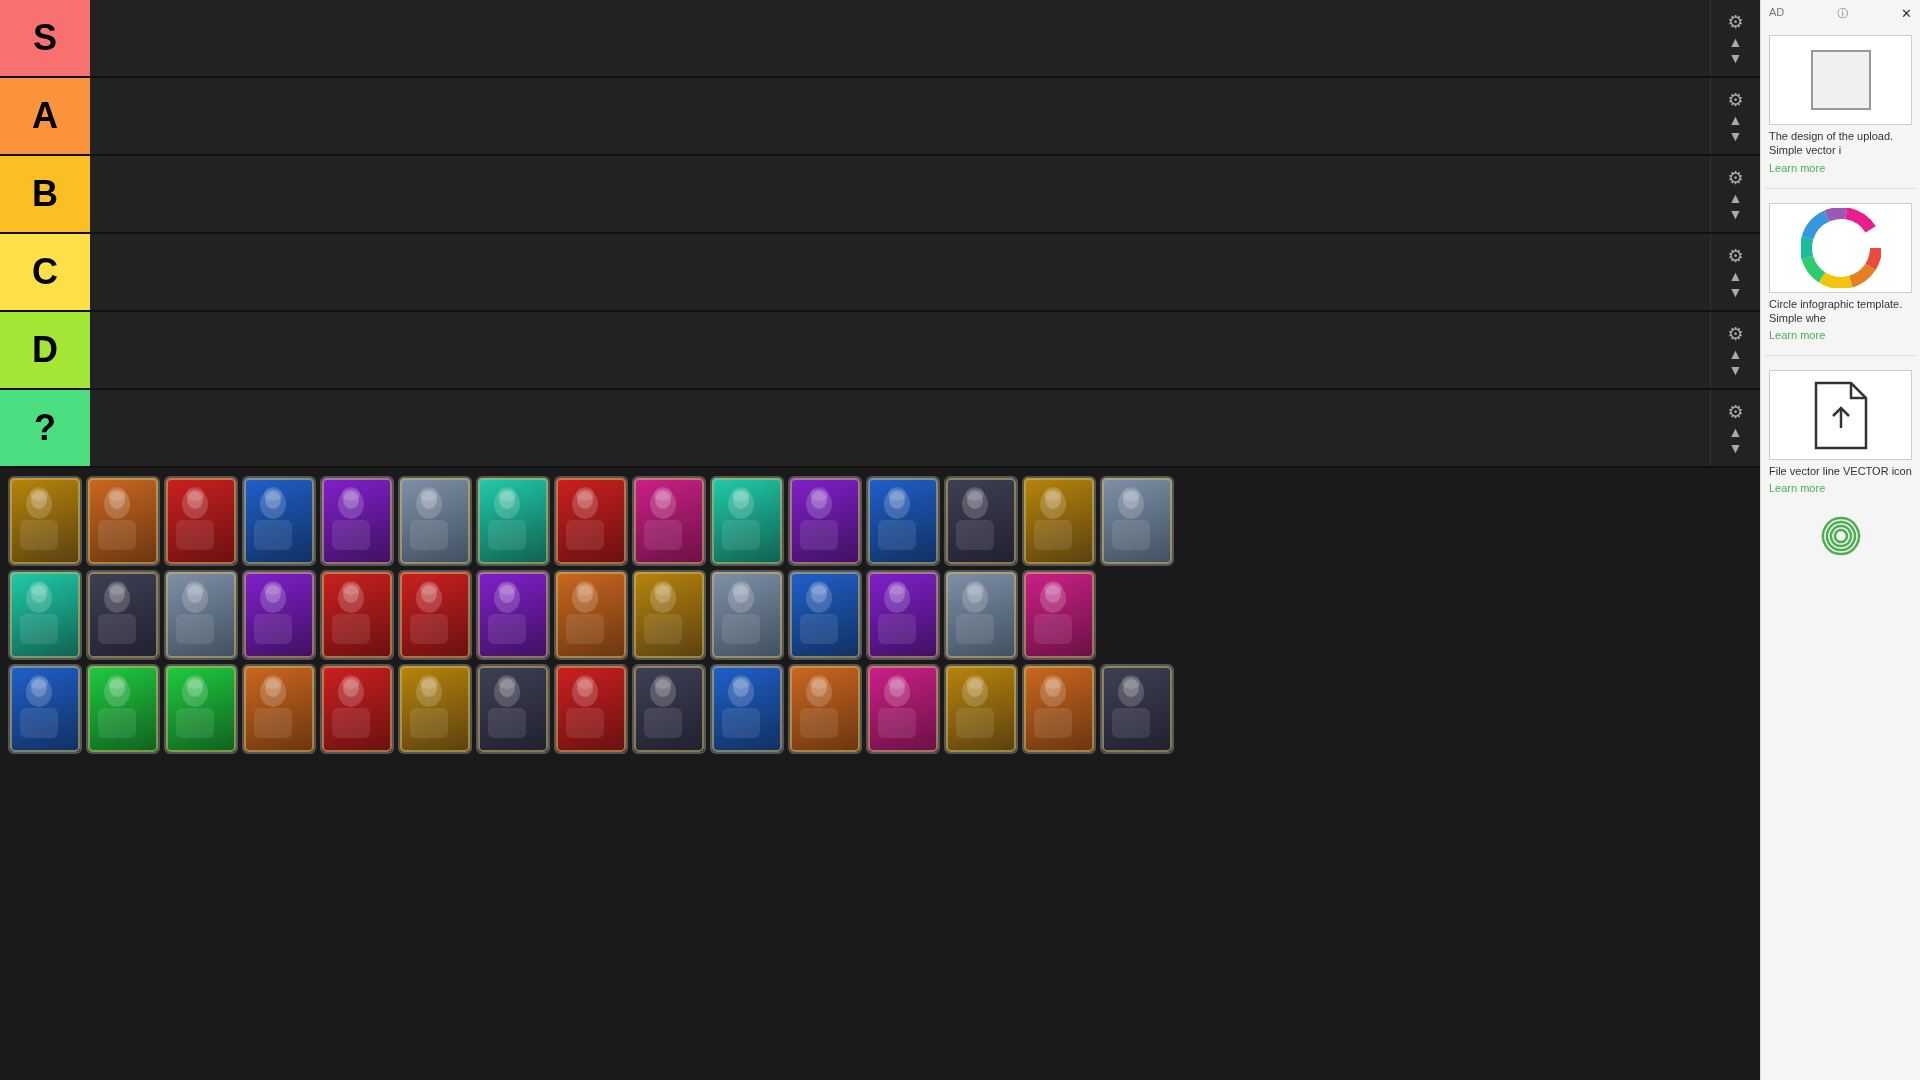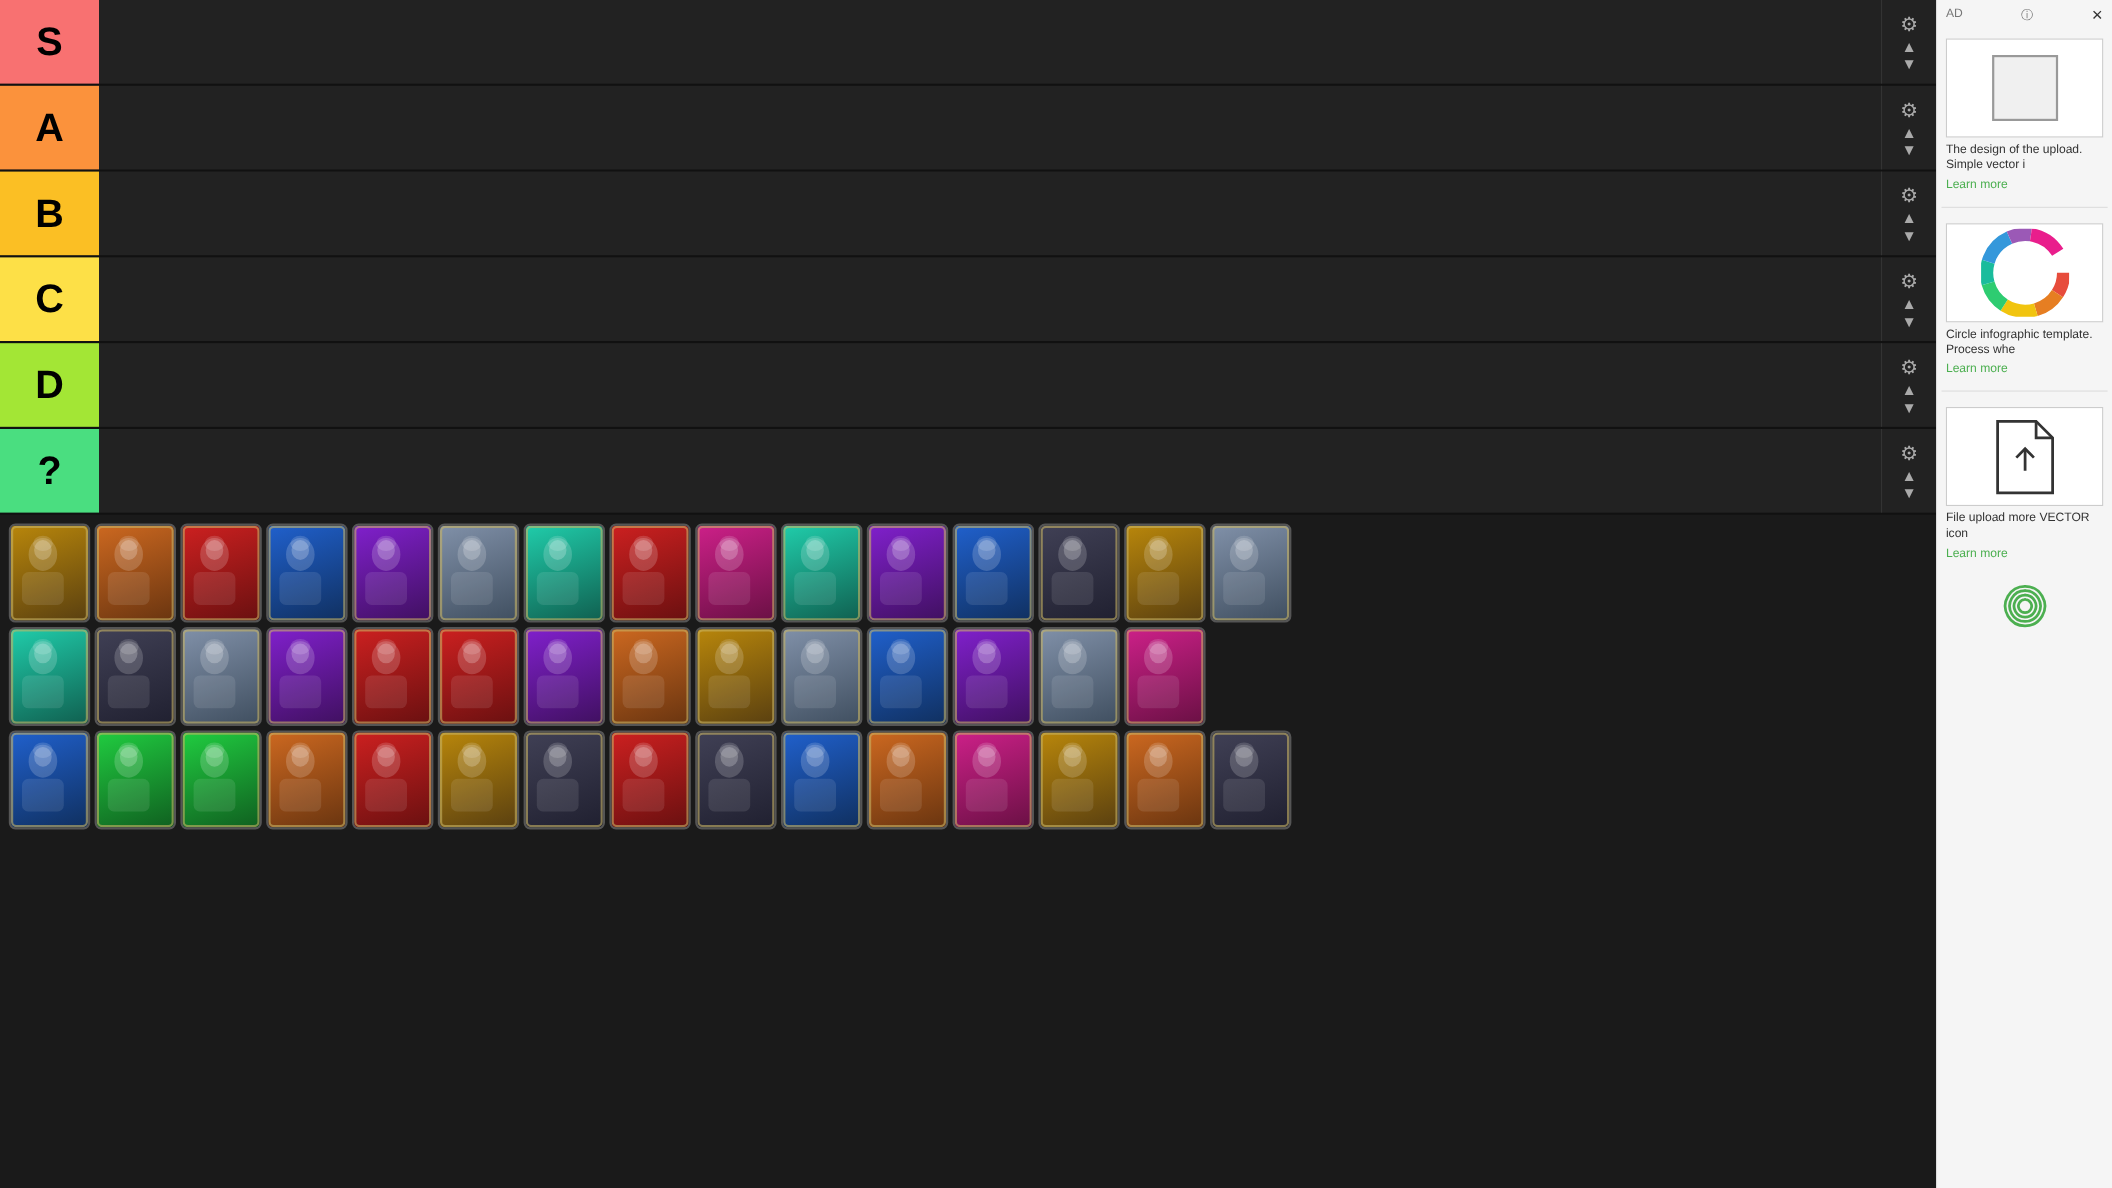--- a/index.html
+++ b/index.html
@@ -934,41 +934,41 @@
         <circle cx="40" cy="40" r="35" fill="none" stroke="#e67e22" stroke-width="12" stroke-dasharray="25 200" stroke-dashoffset="-20"></circle>
         <circle cx="40" cy="40" r="35" fill="none" stroke="#f1c40f" stroke-width="12" stroke-dasharray="30 200" stroke-dashoffset="-45"></circle>
         <circle cx="40" cy="40" r="35" fill="none" stroke="#2ecc71" stroke-width="12" stroke-dasharray="25 200" stroke-dashoffset="-75"></circle>
         <circle cx="40" cy="40" r="35" fill="none" stroke="#1abc9c" stroke-width="12" stroke-dasharray="20 200" stroke-dashoffset="-100"></circle>
         <circle cx="40" cy="40" r="35" fill="none" stroke="#3498db" stroke-width="12" stroke-dasharray="30 200" stroke-dashoffset="-120"></circle>
         <circle cx="40" cy="40" r="35" fill="none" stroke="#9b59b6" stroke-width="12" stroke-dasharray="20 200" stroke-dashoffset="-150"></circle>
         <circle cx="40" cy="40" r="35" fill="none" stroke="#e91e8c" stroke-width="12" stroke-dasharray="30 200" stroke-dashoffset="-170"></circle>
         <circle cx="40" cy="40" r="22" fill="#fff"></circle>
       </svg>
     </div>
-    <div class="ad-text">Circle infographic template. Process whe</div>
+    <div class="ad-text">Circle infographic template. Simple whe</div>
     <div class="ad-learn-more">Learn more</div>
   </div>
 
   <div class="ad-divider"></div>
 
   <div class="ad-item">
     <div class="ad-image">
       <div class="file-upload-icon">
         <svg viewBox="0 0 60 75" width="60" height="75">
 
           <path d="M5 5 L40 5 L55 20 L55 70 L5 70 Z" fill="none" stroke="#333" stroke-width="2.5"></path>
 
           <path d="M40 5 L40 20 L55 20" fill="none" stroke="#333" stroke-width="2.5"></path>
 
           <line x1="30" y1="50" x2="30" y2="30" stroke="#333" stroke-width="2.5"></line>
           <polyline points="22,38 30,30 38,38" fill="none" stroke="#333" stroke-width="2.5"></polyline>
         </svg>
       </div>
     </div>
-    <div class="ad-text">File upload more VECTOR icon</div>
+    <div class="ad-text">File vector line VECTOR icon</div>
     <div class="ad-learn-more">Learn more</div>
   </div>
 
   <div class="spiral-icon">
     <svg viewBox="0 0 60 60" width="60" height="60">
       <path d="M30 30 
                m0 -18 
                a18 18 0 1 1 -0.1 0
                m0 4
                a14 14 0 1 0 0.1 0

